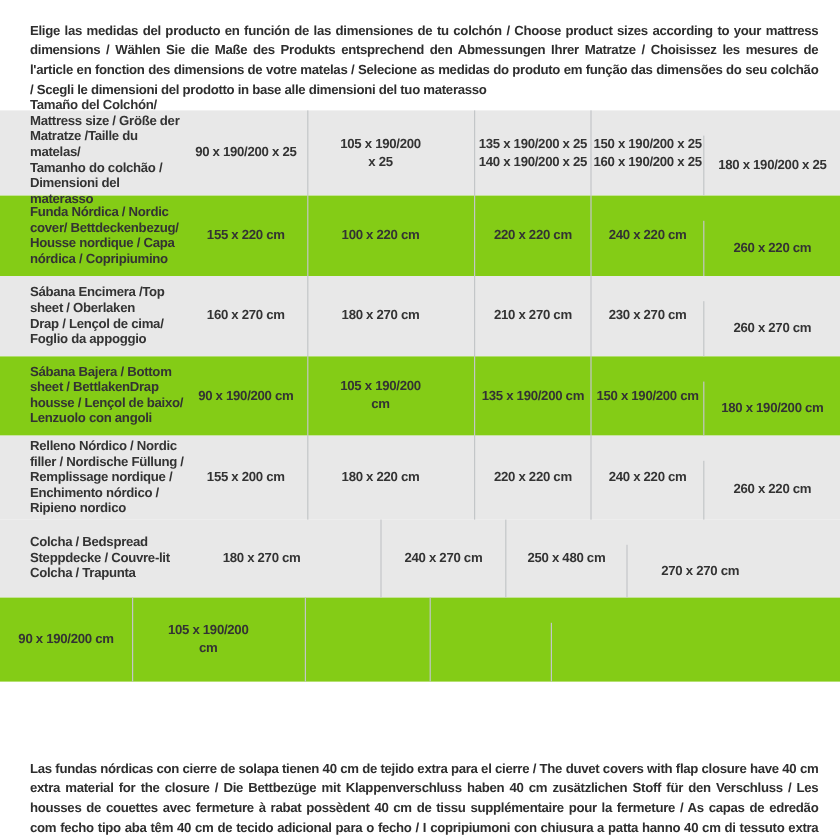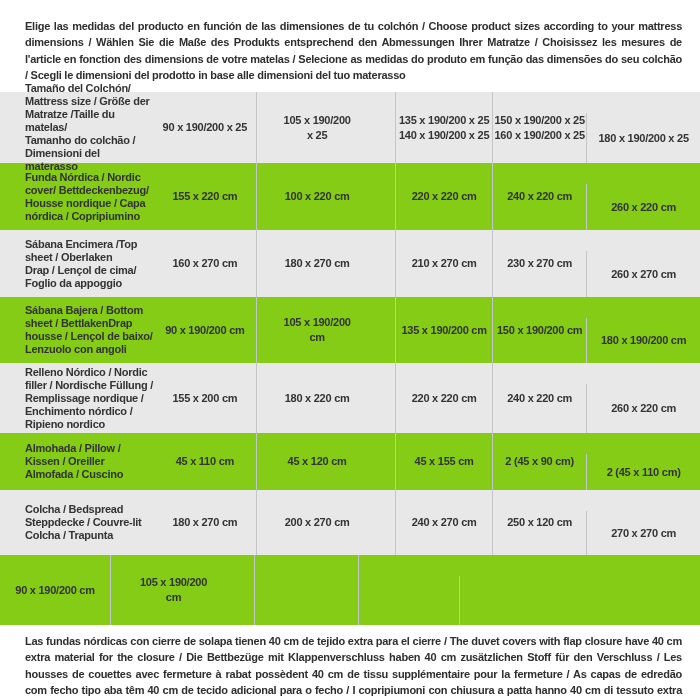--- a/index.html
+++ b/index.html
@@ -123,39 +123,28 @@
 Remplissage nordique /
 Enchimento nórdico /
 Ripieno nordico</div>
       <div class="cell c1">155 x 200 cm</div>
       <div class="cell c2">180 x 220 cm</div>
       <div class="cell c3">220 x 220 cm</div>
       <div class="cell c4">240 x 220 cm</div>
       <div class="cell c5">260 x 220 cm</div>
     </div>
 
-    <div class="row" style="height:57px">
-      <div class="cell label-cell c-label">Almohada / Pillow /
-Kissen / Oreiller
-Almofada / Cuscino</div>
-      <div class="cell c1">45 x 110 cm</div>
-      <div class="cell c2">45 x 120 cm</div>
-      <div class="cell c3">45 x 155 cm</div>
-      <div class="cell c4">2 (45 x 90 cm)</div>
-      <div class="cell c5">2 (45 x 110 cm)</div>
-    </div>
 
     <div class="row shaded" style="height:65px">
       <div class="cell label-cell c-label">Colcha / Bedspread
 Steppdecke / Couvre-lit
 Colcha / Trapunta</div>
       <div class="cell c1">180 x 270 cm</div>
-      <div class="cell c2">200 x 270 cm</div>
       <div class="cell c3">240 x 270 cm</div>
-      <div class="cell c4">250 x 120 cm</div>
+      <div class="cell c4">250 x 480 cm</div>
       <div class="cell c5">270 x 270 cm</div>
     </div>
 
     <div class="row" style="height:70px">
       <div class="cell c1">90 x 190/200 cm</div>
       <div class="cell c2">105 x 190/200 cm</div>
       <div class="cell c3"></div>
       <div class="cell c4"></div>
       <div class="cell c5"></div>
     </div>

